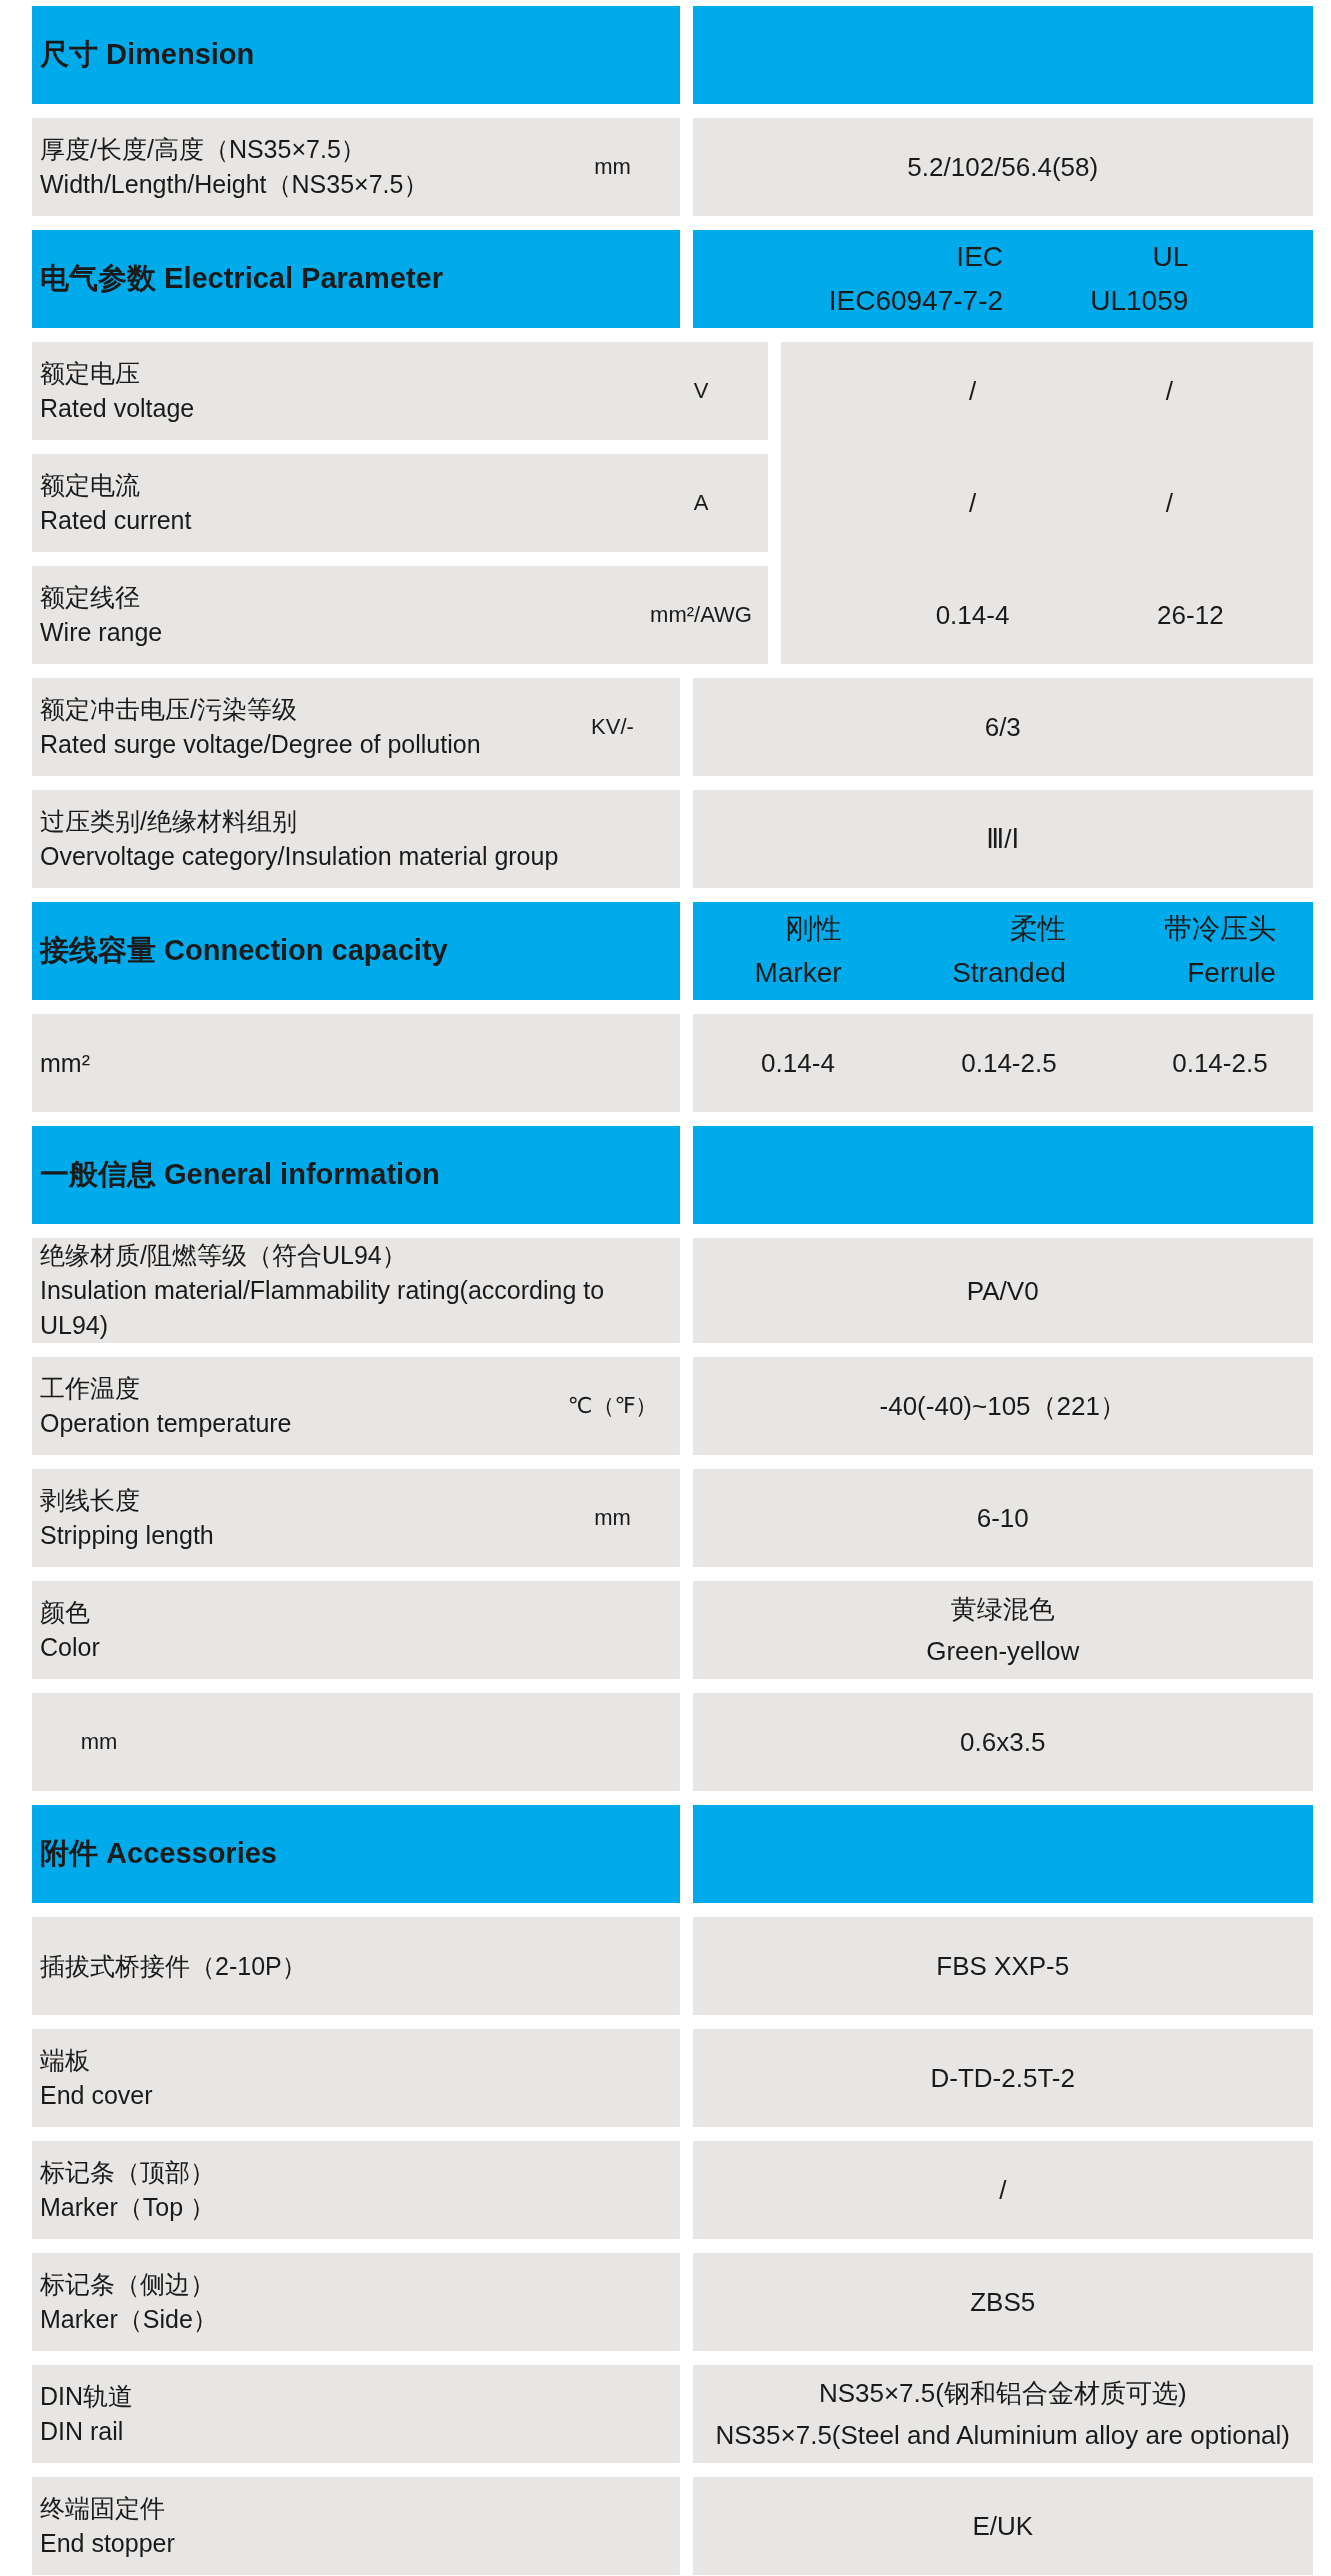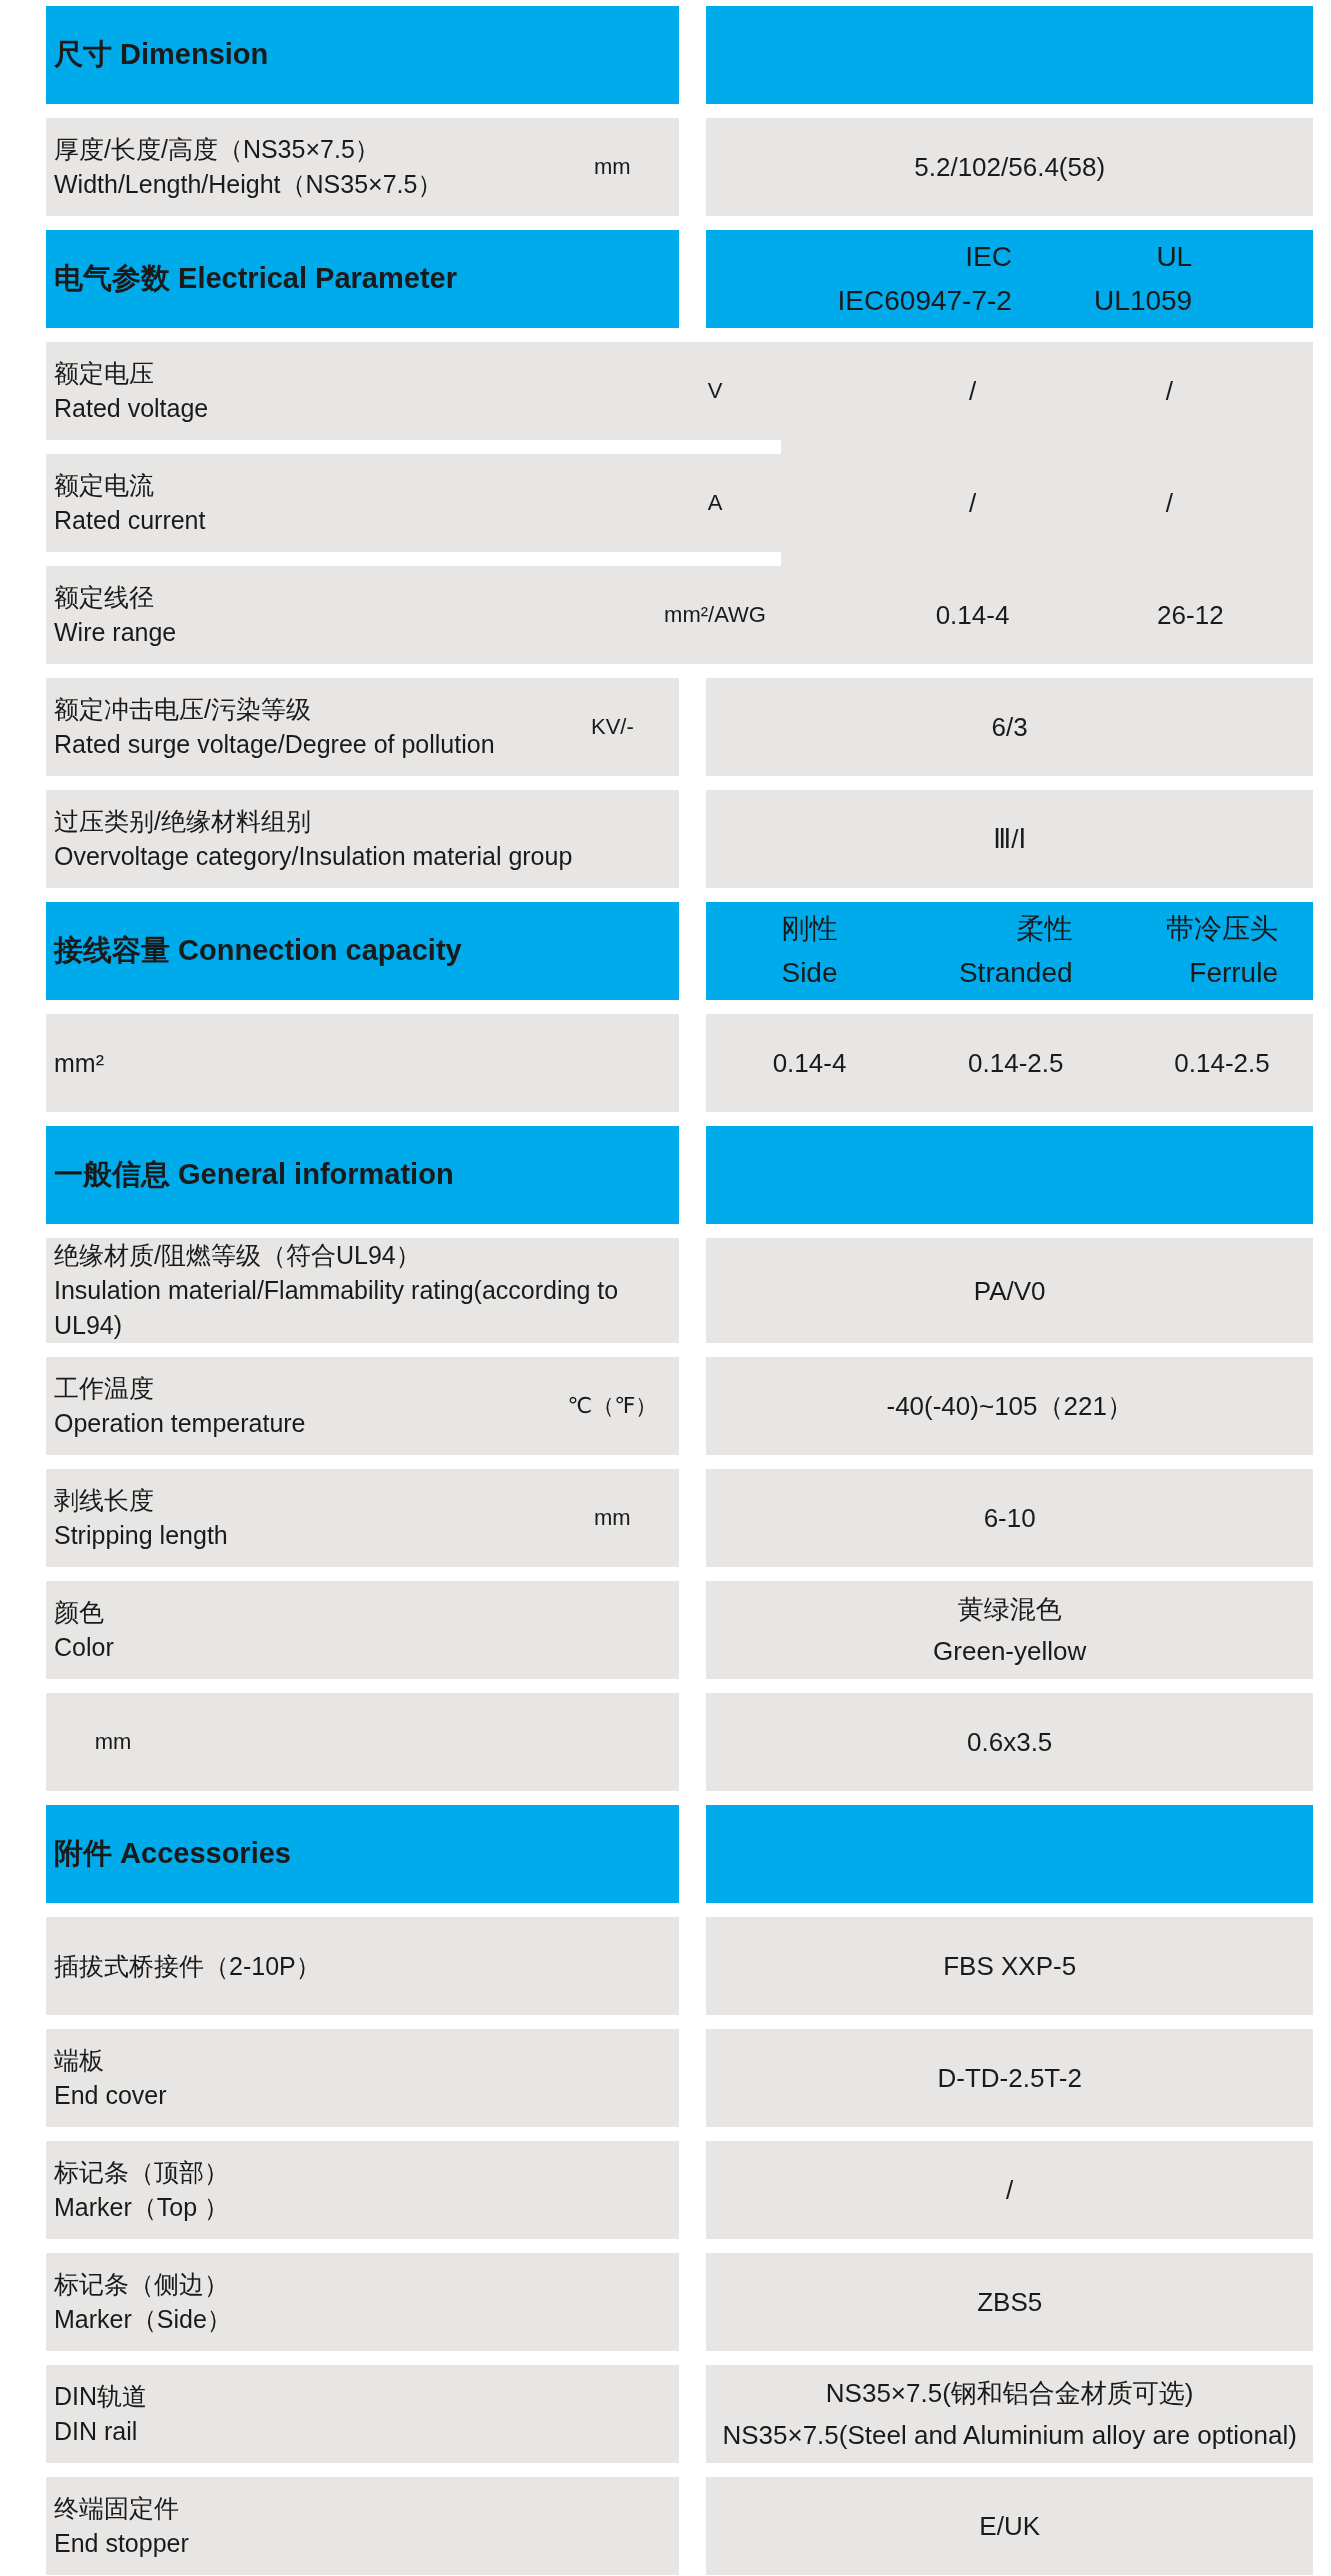--- a/index.html
+++ b/index.html
@@ -9,21 +9,21 @@
   }
   html,body{margin:0;padding:0;background:#fff;}
   body{
     width:1331px;height:2576px;
     font-family:"Liberation Sans","DejaVu Sans",sans-serif;
     color:var(--text);
     box-sizing:border-box;
   }
   .table{padding:6px 18px 0 32px;}
   .block{display:flex;gap:13px;margin-bottom:14px;}
-  .cell{background:var(--cell);box-sizing:border-box;margin-left:14px;}
+  .cell{background:var(--cell);box-sizing:border-box;}
   .blue{background:var(--accent) !important;}
   .cl{width:648px;min-height:98px;display:flex;align-items:center;padding:0 8px;position:relative;}
   .cr{width:621px;min-height:98px;position:relative;}
   .lbl{flex:1;font-size:25px;line-height:35px;}
   .lbl .zh,.lbl .en{display:block;white-space:pre;}
   .unit{width:118px;flex:none;text-align:center;font-size:22px;line-height:36px;word-break:break-all;}
   .val{position:absolute;top:50%;transform:translate(-50%,-50%);font-size:26px;line-height:42px;text-align:center;white-space:pre;}
   .htitle{font-weight:700;font-size:29px;}
   .hcol{position:absolute;top:50%;transform:translate(-50%,-50%);font-size:28px;line-height:44px;text-align:right;white-space:nowrap;}
   .gleft{width:736px;display:flex;flex-direction:column;gap:14px;flex:none;}
@@ -130,21 +130,21 @@
         <div class="val" style="left: 50%;">Ⅲ/Ⅰ</div>
       </div>
     </div>
     <div class="block">
       <div class="cl cell blue">
         <span class="htitle">接线容量 Connection capacity</span>
       </div>
       <div class="cr cell blue">
         <div class="hcol" style="left: 17%;">
           <div>刚性</div>
-          <div>Side</div>
+          <div>Marker</div>
         </div>
         <div class="hcol" style="left: 51%;">
           <div>柔性</div>
           <div>Stranded</div>
         </div>
         <div class="hcol" style="left: 85%;">
           <div>带冷压头</div>
           <div>Ferrule</div>
         </div>
       </div>

